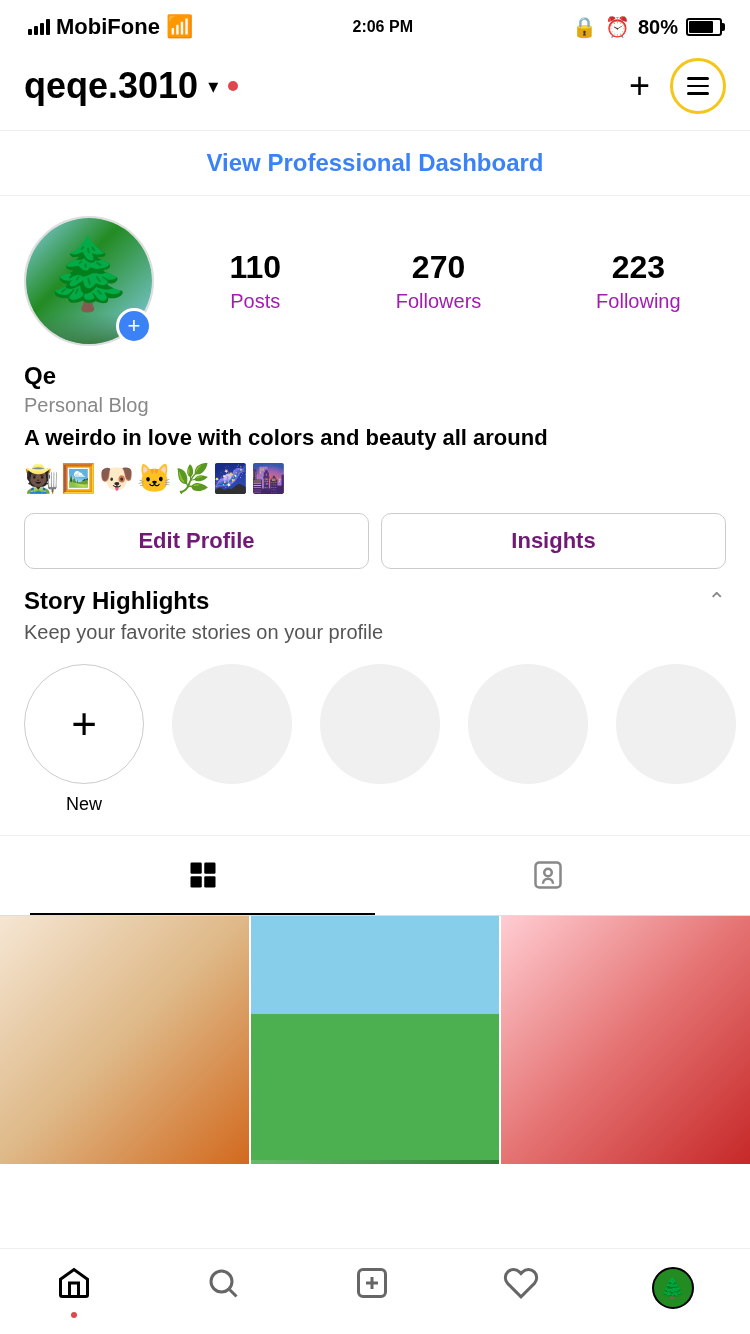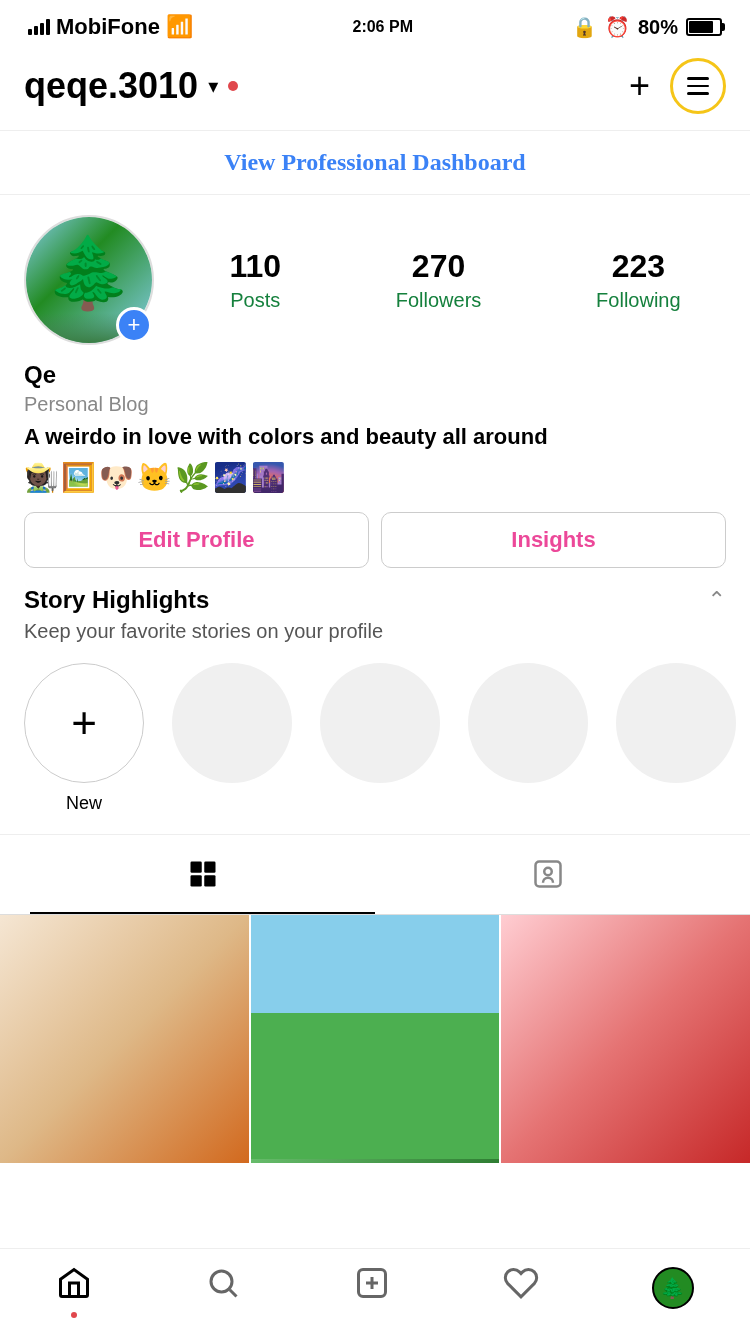--- a/index.html
+++ b/index.html
@@ -78,21 +78,20 @@
     }
     .menu-line {
       width: 22px; height: 2.5px; background: #000; border-radius: 2px;
     }
 
     
     .pro-dashboard {
       text-align: center;
       padding: 18px 0;
       border-bottom: 1px solid #eee;
-      font-family: Liberation Serif, serif;
     }
     .pro-dashboard a {
       color: #3b82f6; font-size: 24px; font-weight: 600; text-decoration: none;
     }
 
     
     .profile-section {
       padding: 20px 24px 0;
     }
     .profile-top {
@@ -143,21 +142,21 @@
     .stats-row {
       display: flex; gap: 24px; flex: 1; justify-content: space-around;
     }
     .stat-item {
       display: flex; flex-direction: column; align-items: center; gap: 4px;
     }
     .stat-number {
       font-size: 32px; font-weight: 700; color: #000;
     }
     .stat-label {
-      font-size: 20px; color: #15803d;
+      font-size: 20px; color: #a21caf;
     }
 
     
     .bio-section {
       padding: 16px 24px 0;
     }
     .display-name {
       font-size: 24px; font-weight: 700; margin-bottom: 4px;
     }
     .bio-category {
@@ -176,21 +175,21 @@
       padding: 18px 24px;
     }
     .action-btn {
       flex: 1;
       border: 1.5px solid #ccc;
       border-radius: 10px;
       padding: 14px 0;
       background: #fff;
       font-size: 22px;
       font-weight: 600;
-      color: #ec4899;
+      color: #701a75;
       cursor: pointer;
       text-align: center;
     }
 
     
     .highlights-section {
       padding: 0 24px;
       border-bottom: 1px solid #eee;
     }
     .highlights-header {

